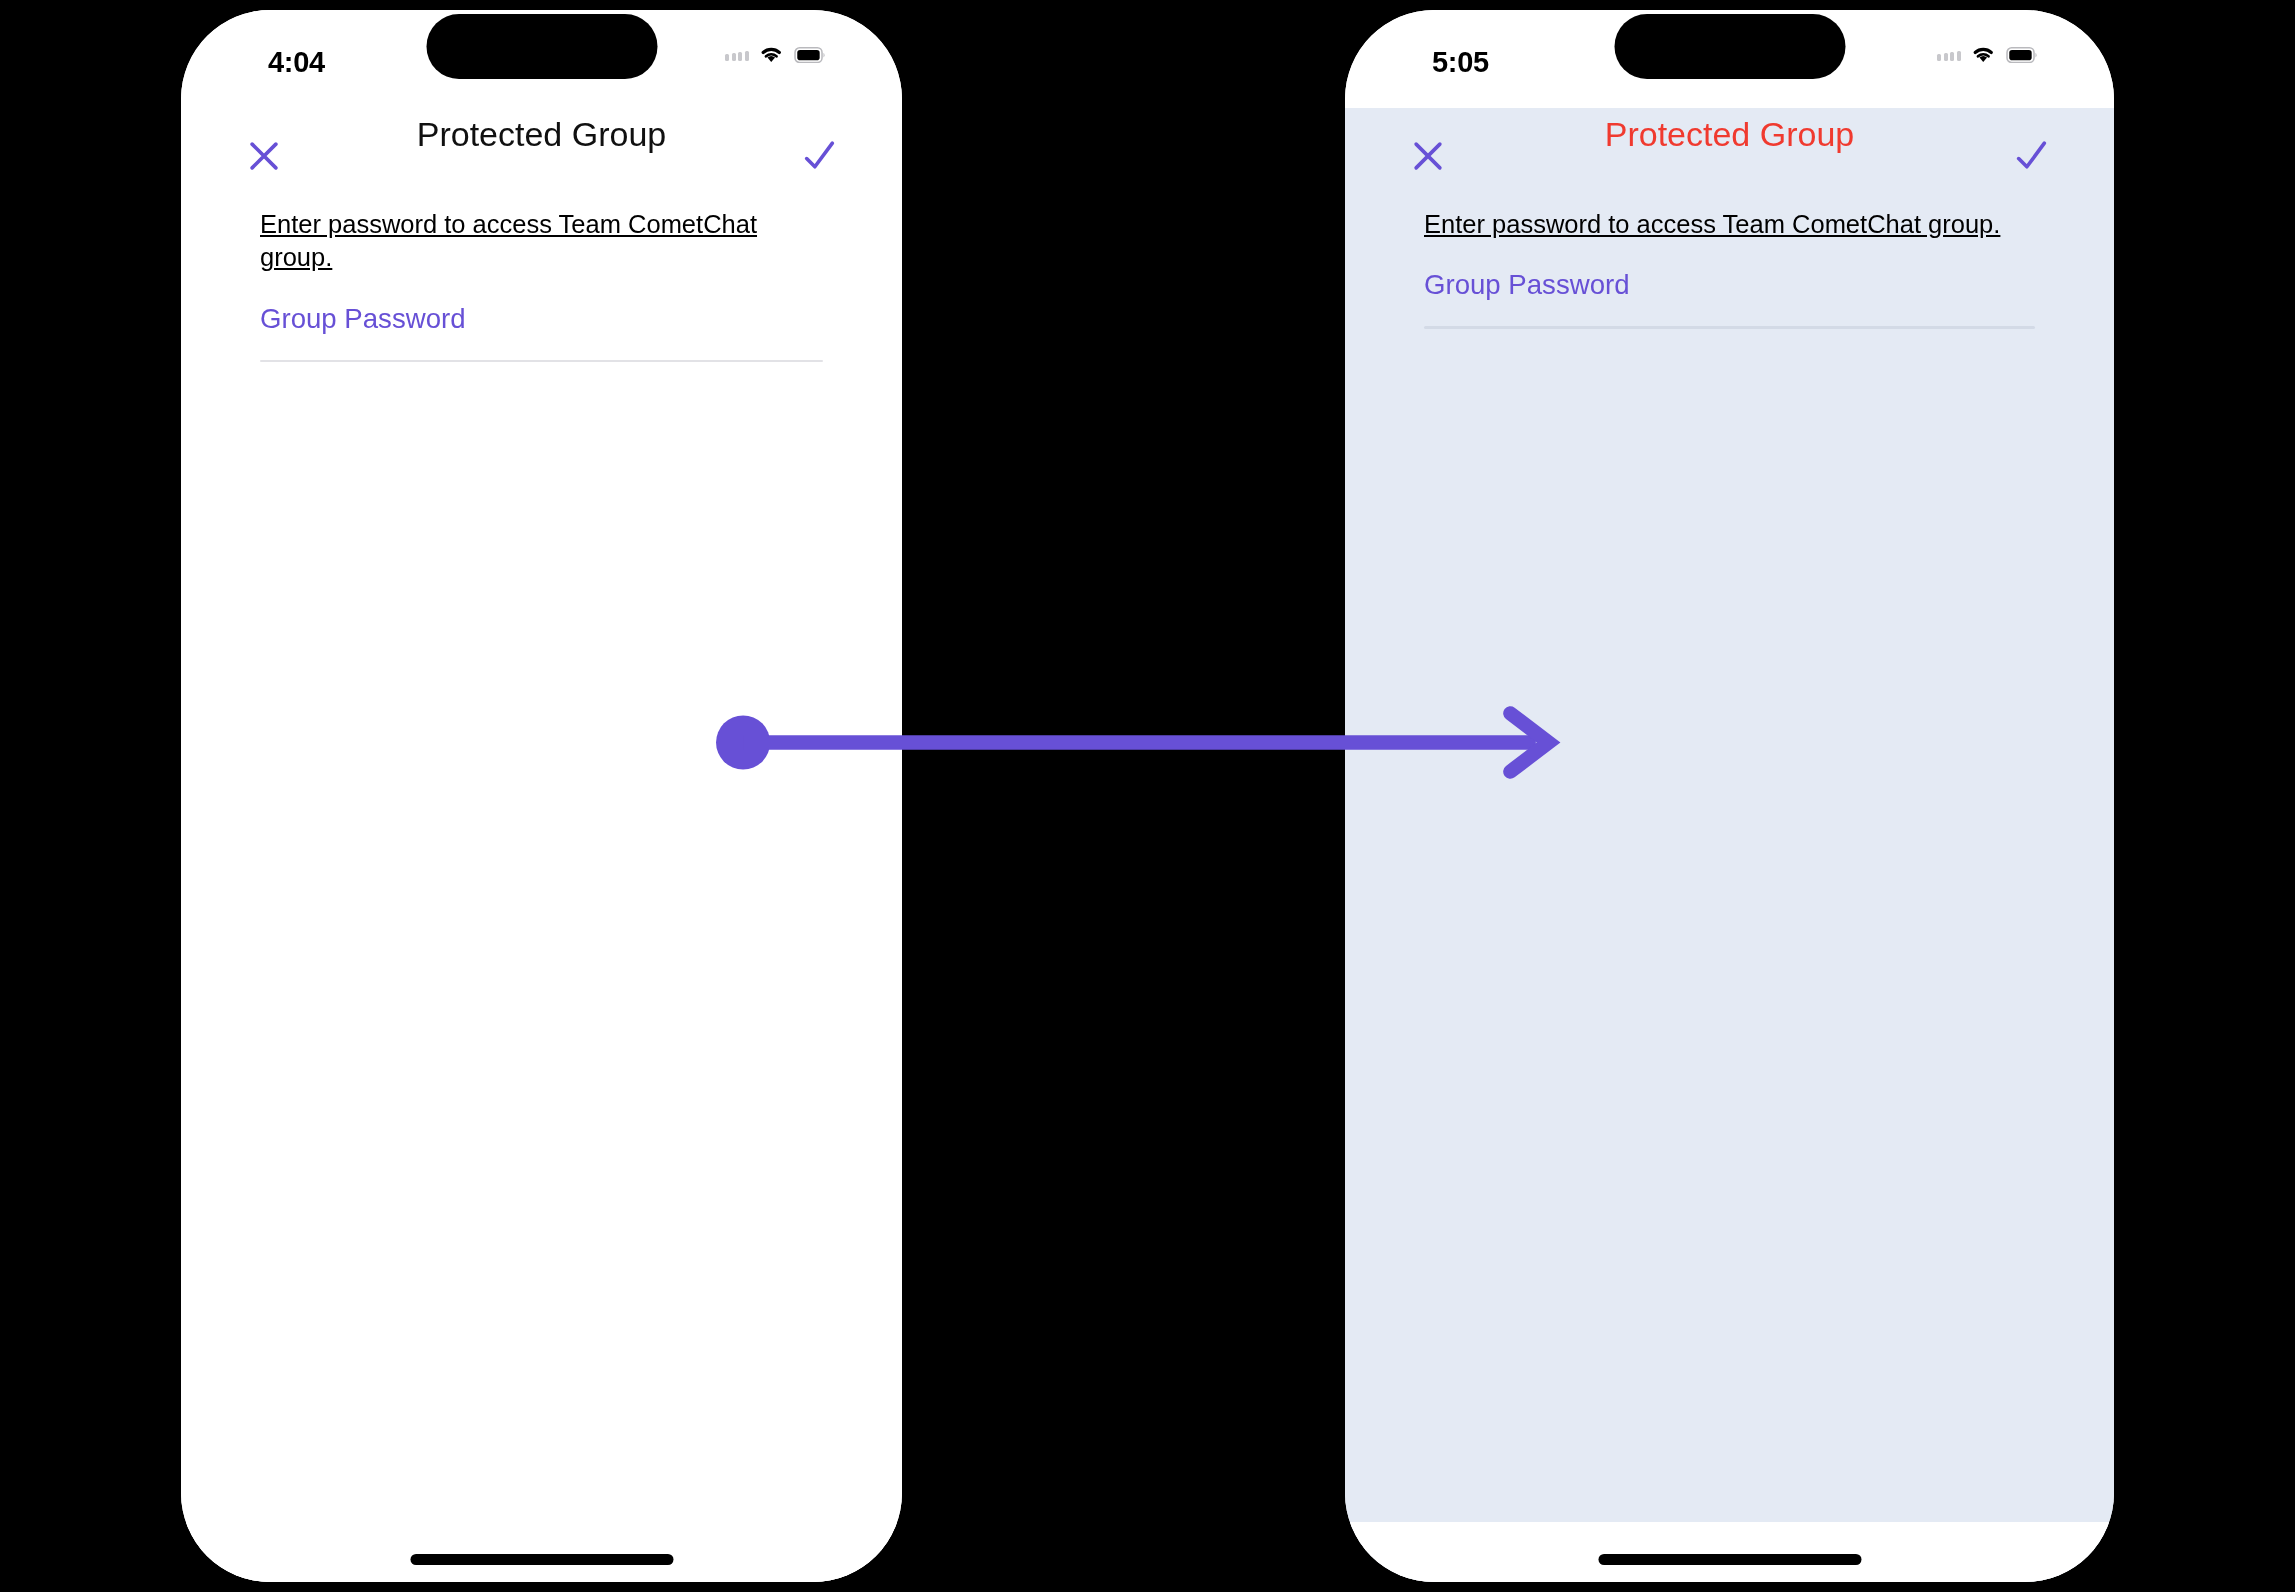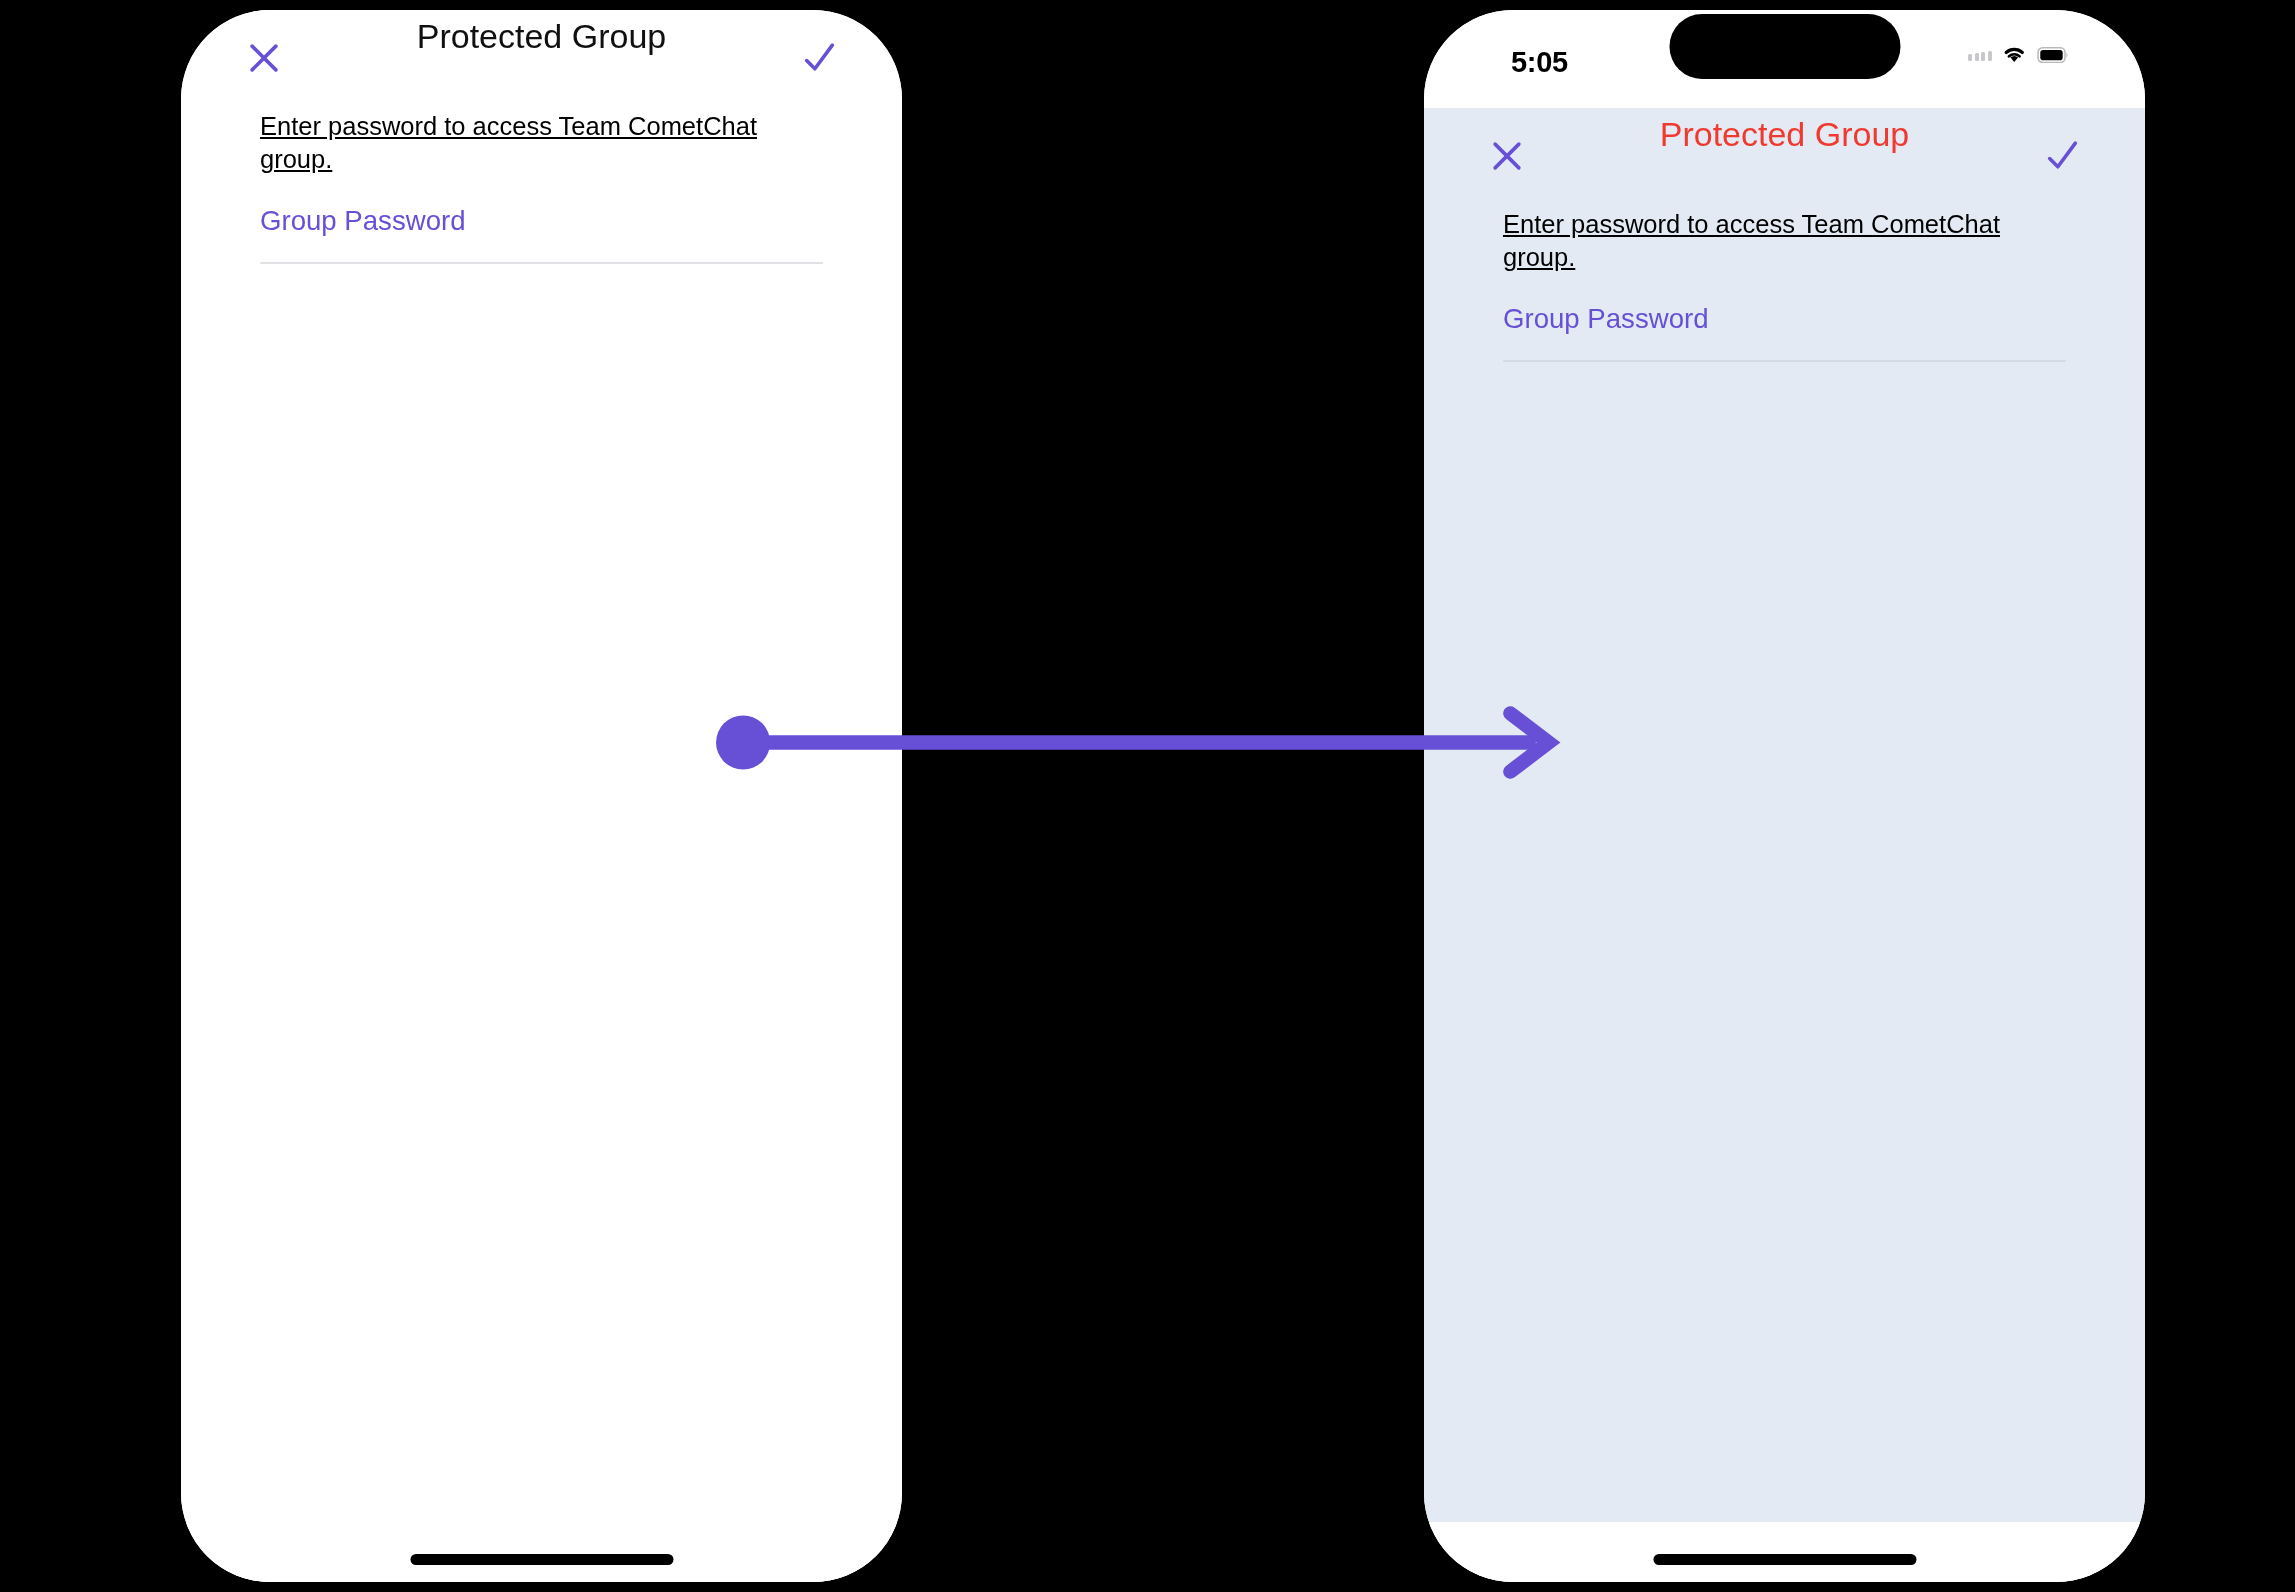--- a/index.html
+++ b/index.html
@@ -20,21 +20,21 @@
   .phone {
     position: absolute;
     top: 10.2px;
     width: 721px;
     height: 1572px;
     border-radius: 89px;
     overflow: hidden;
     background: #ffffff;
   }
   .phone-left  { left: 181px; }
-  .phone-right { left: 1424px; }
+  .phone-right { left: 1345px; padding-left: 48px; }
 
   .screen {
     position: absolute;
     inset: 0;
     display: flex;
     flex-direction: column;
   }
 
   
   .status-bar {
@@ -195,20 +195,46 @@
     height: 77px;
     pointer-events: none;
   }
 </style>
 </head>
 <body>
 
 <div class="phone phone-left">
   <div class="screen">
 
+    <div class="status-bar">
+      <div class="status-time">4:04</div>
+      <div class="dynamic-island"></div>
+      <div class="status-right">
+        <span class="sig-dots">
+            <i></i>
+            <i></i>
+            <i></i>
+            <i></i>
+          </span>
+        <span>
+          <svg class="wifi-icon" viewBox="0 0 44 34">
+            <path d="M22 31.5 L14.6 22.4 a11.6 11.6 0 0 1 14.8 0 Z" fill="#000"></path>
+            <path d="M6.2 12.6 a24 24 0 0 1 31.6 0" stroke="#000" stroke-width="6.2" fill="none" stroke-linecap="round"></path>
+            <path d="M11.8 20 a16 16 0 0 1 20.4 0" stroke="#000" stroke-width="5.6" fill="none" stroke-linecap="round"></path>
+          </svg>
+        </span>
+        <span>
+          <svg class="battery-icon" viewBox="0 0 62 32">
+            <rect x="1.6" y="1.6" width="53" height="28.8" rx="9" ry="9" fill="none" stroke="#b9b9bd" stroke-width="3"></rect>
+            <rect x="6" y="6" width="44" height="20" rx="5.5" ry="5.5" fill="#000"></rect>
+            <path d="M57.5 11.5 a6 6 0 0 1 0 9 Z" fill="#b9b9bd"></path>
+          </svg>
+        </span>
+      </div>
+    </div>
 
     <div class="content">
       <div class="nav-bar">
         <div class="nav-close">
           <svg width="32" height="32" viewBox="0 0 62 62">
             <path d="M8 8 L54 54 M54 8 L8 54" stroke="#6750D6" stroke-width="7" stroke-linecap="round"></path>
           </svg>
         </div>
         <div class="nav-title">Protected Group</div>
         <div class="nav-check">

